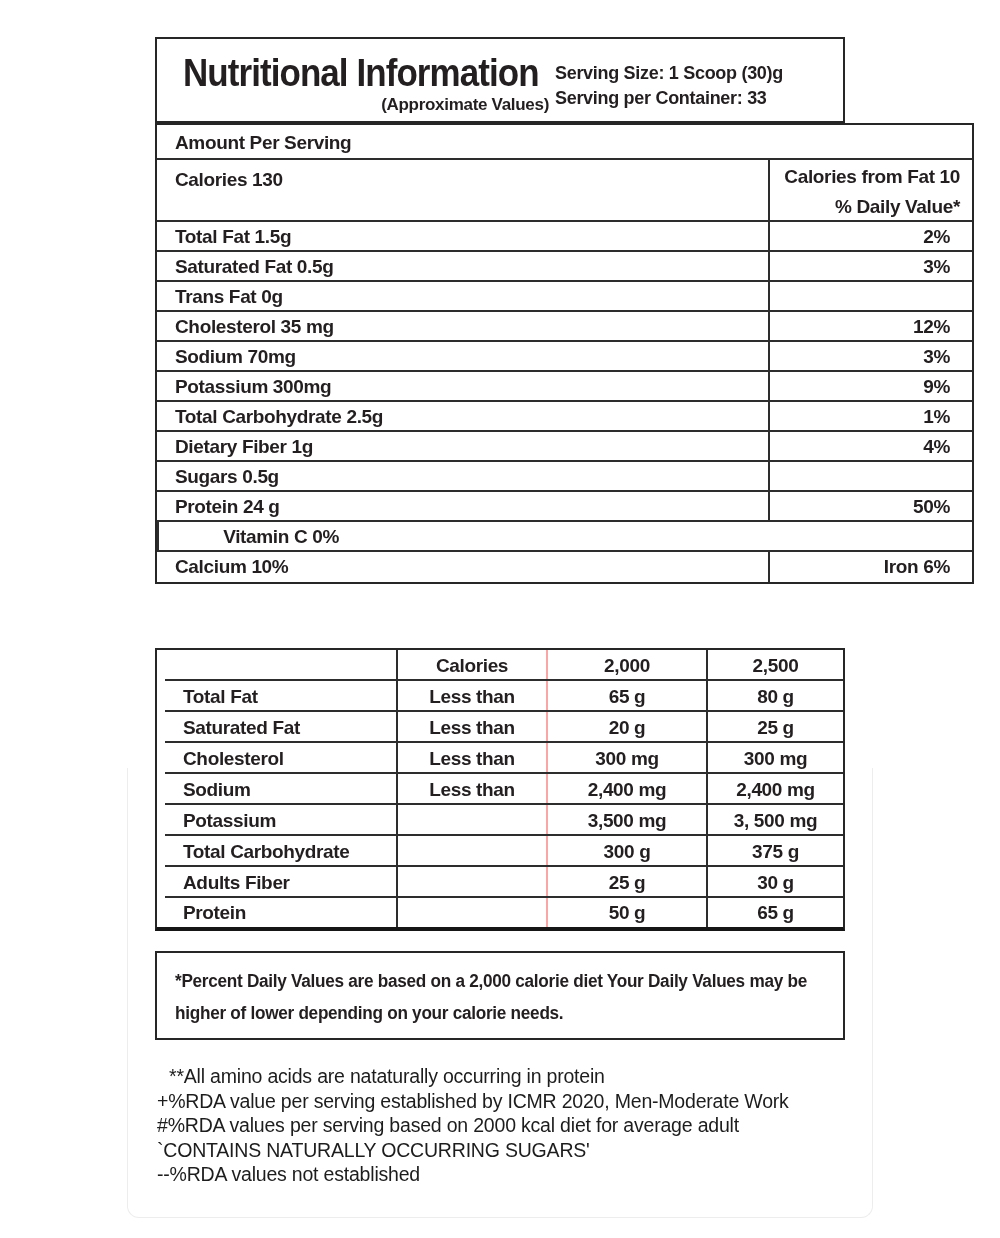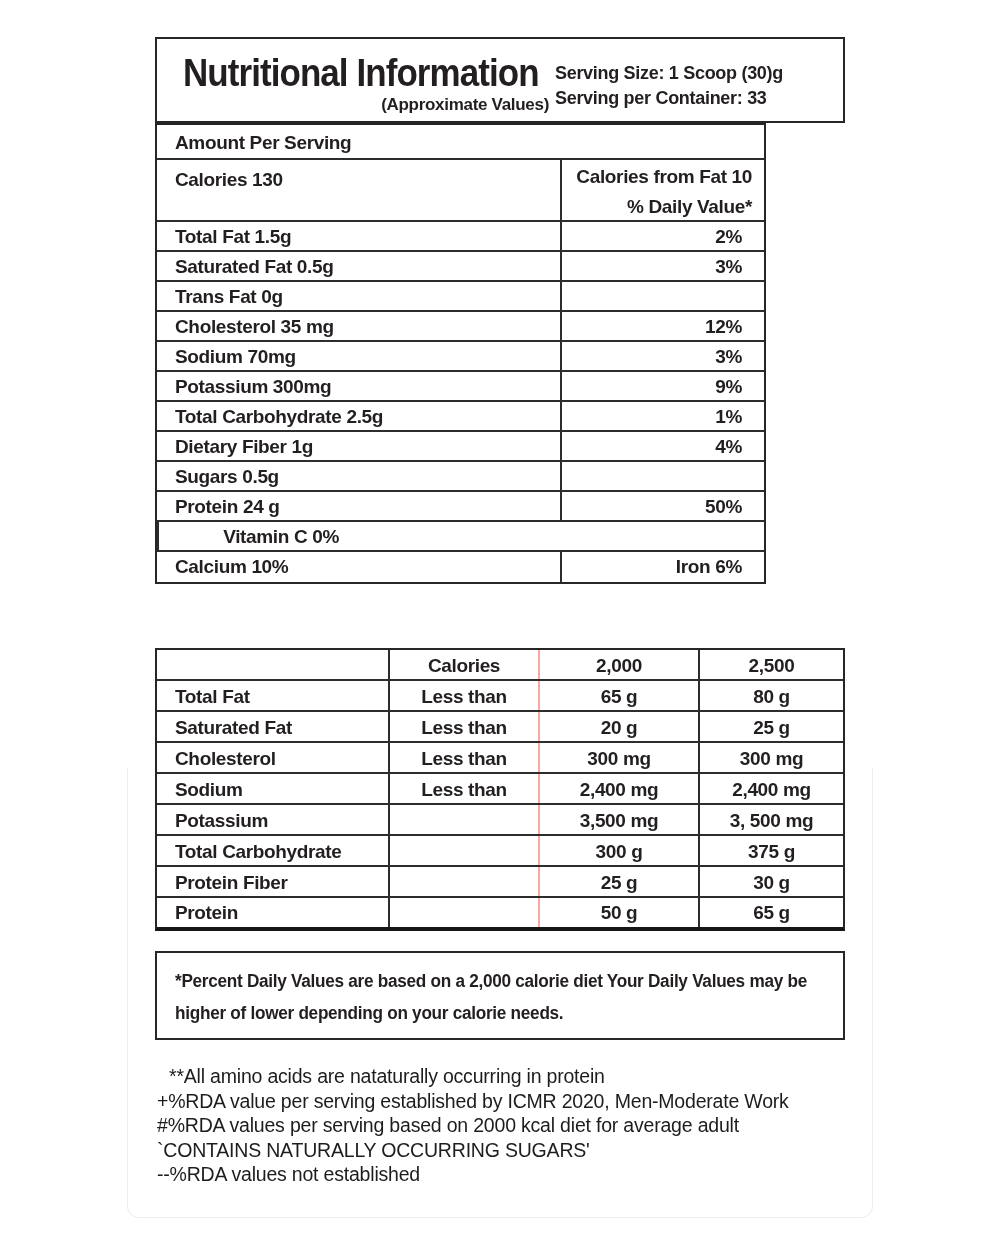--- a/index.html
+++ b/index.html
@@ -27,21 +27,21 @@
     position:absolute; left:26px; top:56px; width:366px; text-align:right;
     font-size:17px; font-weight:bold; letter-spacing:-0.3px;
   }
   .serving-info {
     position:absolute; left:398px; top:22px; font-size:18px; font-weight:bold;
     line-height:25px; letter-spacing:-0.3px; white-space:nowrap;
   }
 
   
   .main-table {
-    position:absolute; left:155px; top:123px; width:611px;
+    position:absolute; left:155px; top:123px; width:819px;
     border:2px solid #262626; background:#fff; font-weight:bold;
     font-size:19px; letter-spacing:-0.35px;
   }
   .mt-section { height:35px; line-height:35px; padding-left:18px; border-bottom:2px solid #2d2d2d; }
   .mt-calories { display:flex; height:62px; border-bottom:2px solid #2d2d2d; }
   .mt-cal-left { flex:1; padding-left:18px; line-height:40px; }
   .mt-cal-right {
     width:204px; border-left:2px solid #2d2d2d; text-align:right;
     padding:2px 12px 0 0; line-height:30px;
   }
@@ -49,21 +49,21 @@
   .mt-row:last-child { border-bottom:none; }
   .mt-label { flex:1; padding-left:18px; white-space:nowrap; }
   .mt-value { width:204px; border-left:2px solid #2d2d2d; text-align:right; padding-right:22px; white-space:nowrap; }
 
   
   .ref-table {
     position:absolute; left:155px; top:648px; width:690px;
     border:2px solid #262626; border-bottom:4px solid #161616; background:#fff;
     font-weight:bold; font-size:19px; letter-spacing:-0.35px;
   }
-  .rt-row { display:flex; height:31px; line-height:31px; border-bottom:2px solid #2d2d2d; }
+  .rt-row { display:flex; height:31px; line-height:31px; border-bottom:2px solid #2d2d2d;margin-left:8px; }
   .rt-row:last-child { border-bottom:none; height:29px; line-height:29px; }
   .rt-c1 { width:231px; padding-left:18px; white-space:nowrap; }
   .rt-c2 { width:150px; border-left:2px solid #2d2d2d; text-align:center; }
   .rt-c3 { width:160px; border-left:2px solid #fca5a5; text-align:center; }
   .rt-c4 { flex:1; border-left:2px solid #2d2d2d; text-align:center; }
 
   
   .footnote-box {
     position:absolute; left:155px; top:951px; width:690px; height:89px;
     border:2px solid #262626; background:#fff; padding:12px 18px 0 18px;
@@ -191,21 +191,21 @@
       <div class="rt-c3">3,500 mg</div>
       <div class="rt-c4">3, 500 mg</div>
     </div>
     <div class="rt-row">
       <div class="rt-c1">Total Carbohydrate</div>
       <div class="rt-c2"></div>
       <div class="rt-c3">300 g</div>
       <div class="rt-c4">375 g</div>
     </div>
     <div class="rt-row">
-      <div class="rt-c1">Protein Fiber</div>
+      <div class="rt-c1">Adults Fiber</div>
       <div class="rt-c2"></div>
       <div class="rt-c3">25 g</div>
       <div class="rt-c4">30 g</div>
     </div>
     <div class="rt-row">
       <div class="rt-c1">Protein</div>
       <div class="rt-c2"></div>
       <div class="rt-c3">50 g</div>
       <div class="rt-c4">65 g</div>
     </div>

